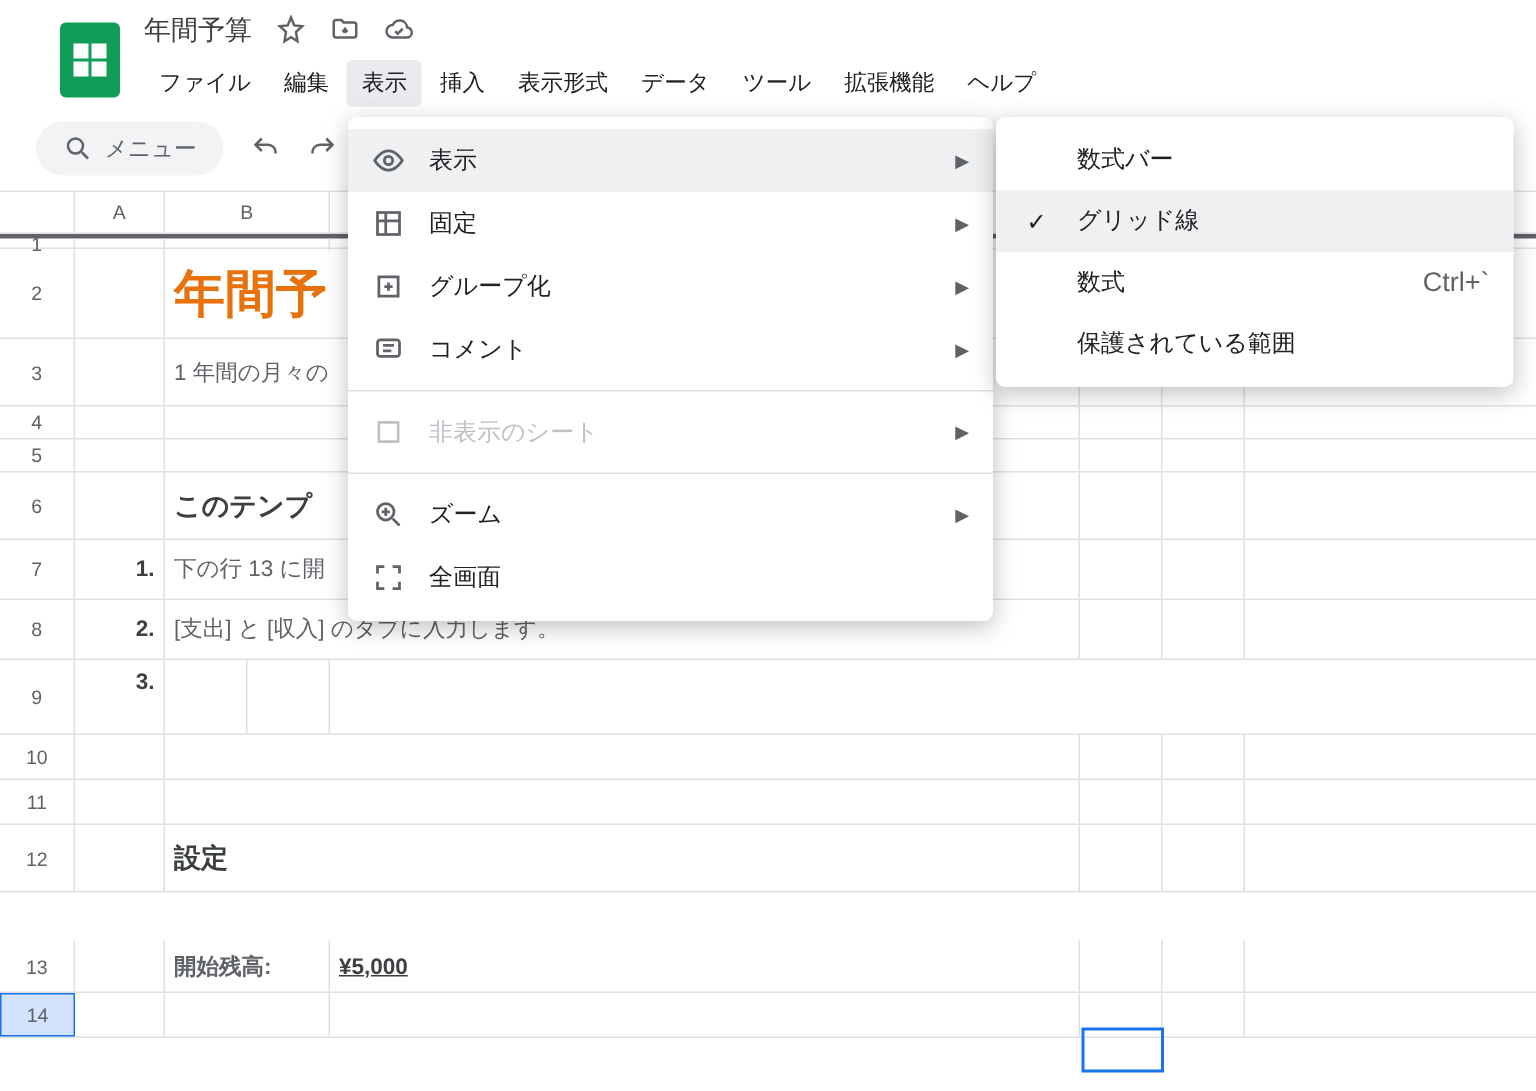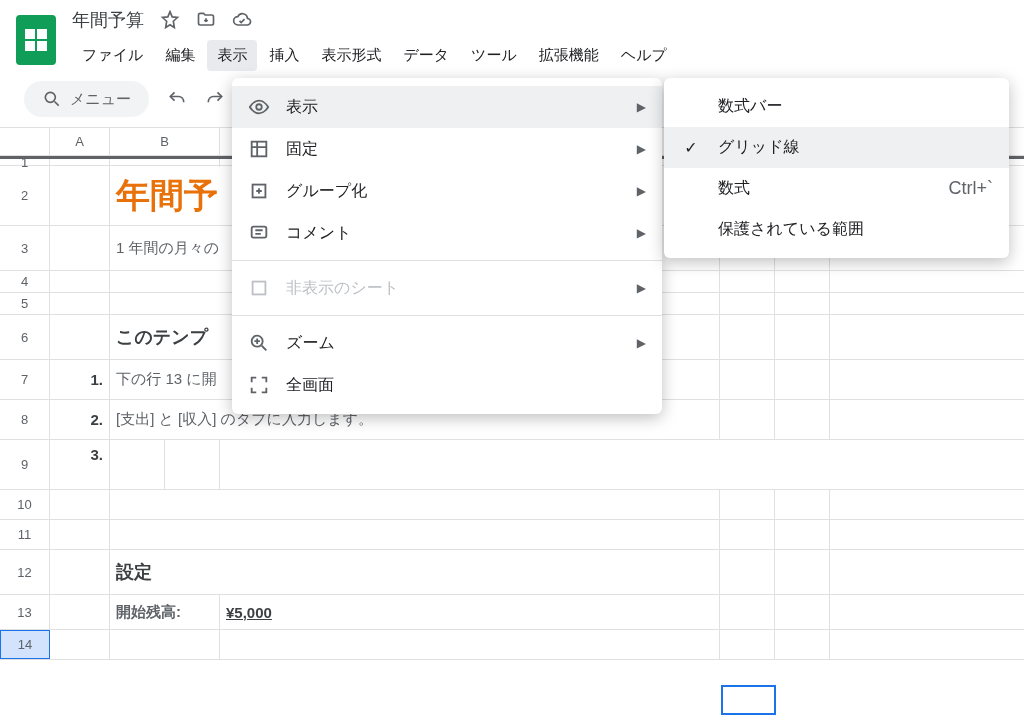--- a/index.html
+++ b/index.html
@@ -1,18 +1,18 @@
 <!DOCTYPE html>
 <html><head>
   <meta charset="utf-8">
   <style>
     * { margin: 0; padding: 0; box-sizing: border-box; font-family: Arial, "Hiragino Sans", "Yu Gothic", sans-serif; }
     body { background: #fff; width: 1024px; height: 727px; overflow: hidden; position: relative; color: #202124; }
 
-    .titlebar { display: flex; align-items: center; padding: 8px 16px 0 16px; gap: 16px; }
+    .titlebar { display: flex; align-items: center; padding: 8px 16px 0 16px; gap: 16px; margin-left: 24px; }
     .doc-icon { width: 40px; height: 50px; background: #0f9d58; border-radius: 4px; display: flex; align-items: center; justify-content: center; }
     .doc-icon-grid { width: 22px; height: 22px; display: grid; grid-template-columns: repeat(2, 1fr); grid-template-rows: repeat(2, 1fr); gap: 2px; }
     .doc-icon-grid div { background: #fff; }
     .title-col { display: flex; flex-direction: column; gap: 4px; }
     .title-row { display: flex; align-items: center; gap: 16px; }
     .doc-title { font-size: 18px; color: #3c4043; }
     .title-icon { width: 20px; height: 20px; color: #5f6368; display:flex; align-items:center; justify-content:center; }
 
     .menubar { display: flex; gap: 2px; margin-top: 4px; }
     .menu-item { padding: 6px 10px; font-size: 15px; color: #202124; border-radius: 4px; cursor: pointer; }
@@ -48,21 +48,21 @@
     .row.r3 { height:45px; }
     .row.r4 { height:22px; }
     .row.r5 { height:22px; }
     .row.r6 { height:45px; }
     .row.r7 { height:40px; }
     .row.r8 { height:40px; }
     .row.r9 { height:50px; }
     .row.r10 { height:30px; }
     .row.r11 { height:30px; }
     .row.r12 { height:45px; }
-    .row.r13 { height:35px; }
+    .row.r13 { height:35px;margin-top:32px; }
     .row.r14 { height:30px; }
 
     .selected-cell { border:2px solid #1a73e8; position:absolute; pointer-events:none; }
 
     
     .menu-popup { position:absolute; background:#fff; border-radius:6px; box-shadow:0 4px 16px rgba(0,0,0,0.25); padding:8px 0; z-index:100; }
     .menu1 { left:232px; top:78px; width:430px; }
     .menu2 { left:664px; top:78px; width:345px; }
     .m-row { display:flex; align-items:center; padding:10px 16px; font-size:16px; color:#202124; gap:16px; cursor:pointer; }
     .m-row.highlight { background:#eef0f2; }

